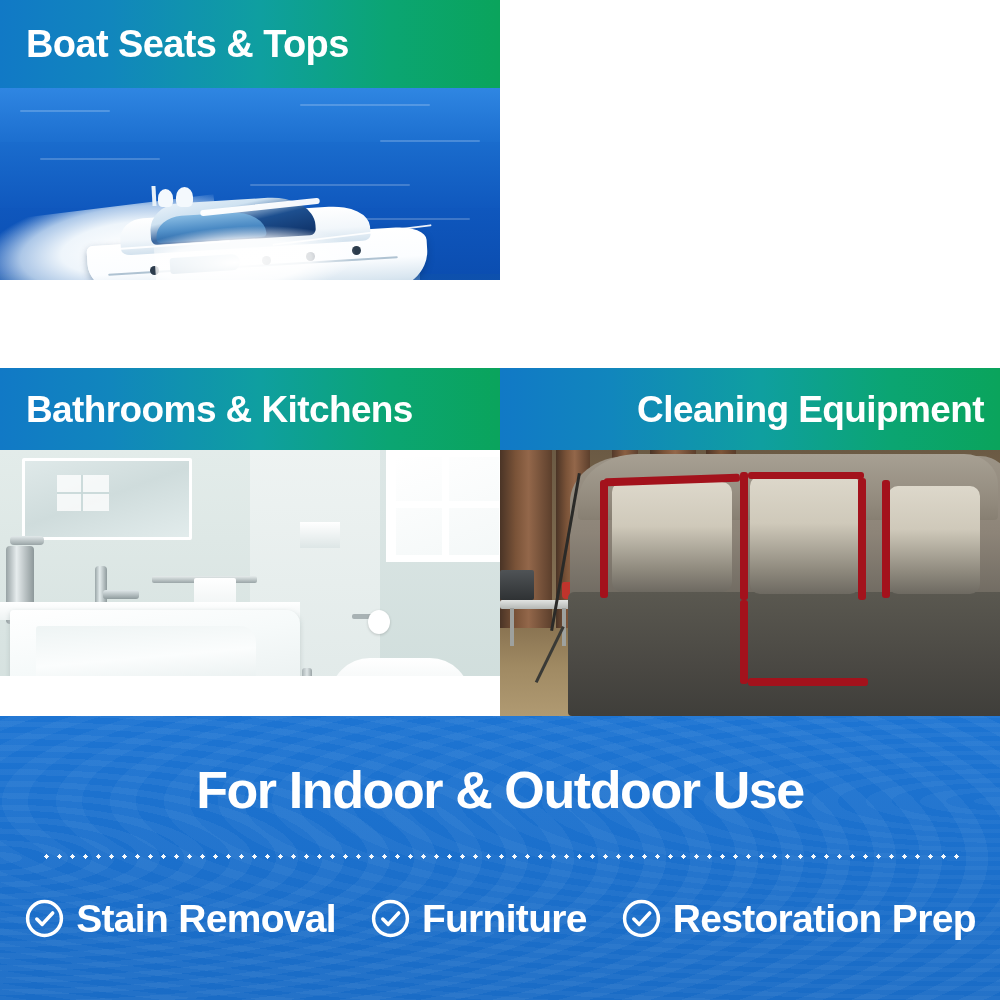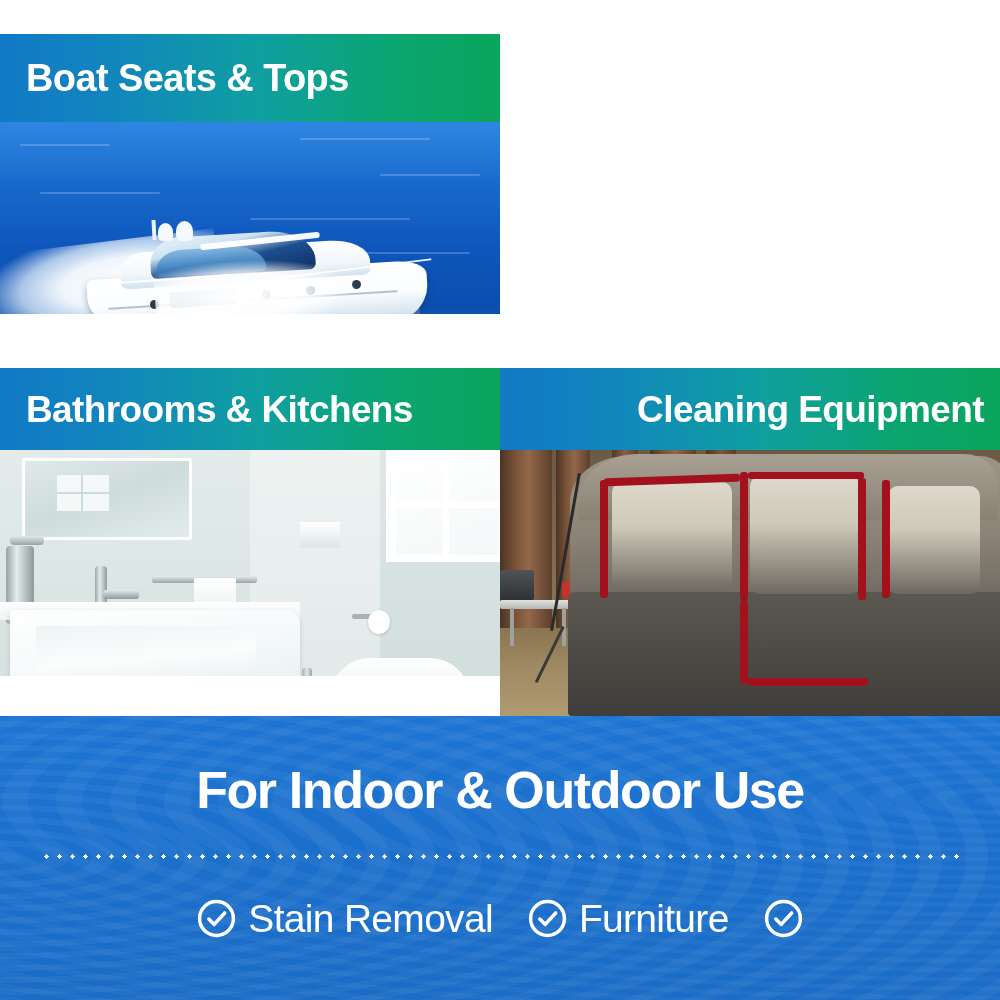--- a/index.html
+++ b/index.html
@@ -8,21 +8,21 @@
     font-family:"Liberation Sans", sans-serif;
     background:#ffffff;
     overflow:hidden;
     -webkit-font-smoothing:antialiased;
   }
   .page { position:relative; width:1000px; height:1000px; overflow:hidden; }
 
   
   .grid { position:absolute; left:0; top:0; width:1000px; height:716px; }
   .cell { position:absolute; width:500px; overflow:hidden; }
-  .cell.c0 { left:0;   top:0;   height:280px;margin-top:34px; }
+  .cell.c0 { left:0;   top:0;   height:280px; }
   .cell.c1 { left:500px; top:0; height:368px; }
   .cell.c2 { left:0;   top:368px; height:308px; }
   .cell.c3 { left:500px; top:368px; height:348px; }
 
   .cap {
     position:relative; width:500px; height:88px;
     background:linear-gradient(90deg,#1179c6 0%, #1186bd 22%, #0f9fa0 52%, #0ba572 78%, #0aa45c 100%);
     display:flex; align-items:center;
   }
   .c2 .cap, .c3 .cap { height:82px; }
@@ -236,21 +236,21 @@
     position:absolute; left:40px; top:138px; width:920px; height:5px;
     background-image:radial-gradient(circle, rgba(255,255,255,.95) 0 2px, rgba(255,255,255,0) 2.2px);
     background-size:13px 5px; background-repeat:repeat-x; background-position:left center;
   }
   .features {
     position:absolute; left:0; top:182px; width:1000px;
     display:flex; justify-content:center; align-items:center; gap:34px;
   }
   .feat { display:flex; align-items:center; gap:11px; }
   .feat-ico { width:41px; height:41px; flex:0 0 41px; display:block; }
-  .feat-txt { color:#ffffff; font-size:39px; font-weight:normal; letter-spacing:-0.7px; white-space:nowrap; line-height:1;text-align:right; }
+  .feat-txt { color:#ffffff; font-size:39px; font-weight:bold; letter-spacing:-0.7px; white-space:nowrap; line-height:1;text-align:right; }
 </style>
 </head>
 <body>
 
 <div class="page">
 
   <div class="grid">
 
     <div class="cell c0">
       <div class="cap left">
@@ -388,18 +388,19 @@
           <polyline points="12.5,20.5 17.8,25.8 28,14.6" fill="none" stroke="#ffffff" stroke-width="3.4" stroke-linecap="round" stroke-linejoin="round"></polyline>
         </svg>
         <span class="feat-txt">Furniture</span>
       </div>
 
       <div class="feat">
         <svg class="feat-ico" viewBox="0 0 40 40">
           <circle cx="20" cy="20" r="16.5" fill="none" stroke="#ffffff" stroke-width="3.4"></circle>
           <polyline points="12.5,20.5 17.8,25.8 28,14.6" fill="none" stroke="#ffffff" stroke-width="3.4" stroke-linecap="round" stroke-linejoin="round"></polyline>
         </svg>
+        <span class="feat-txt">Restoration Prep</span>
       </div>
 
     </div>
   </div>
 
 </div>
 
 </body></html>

